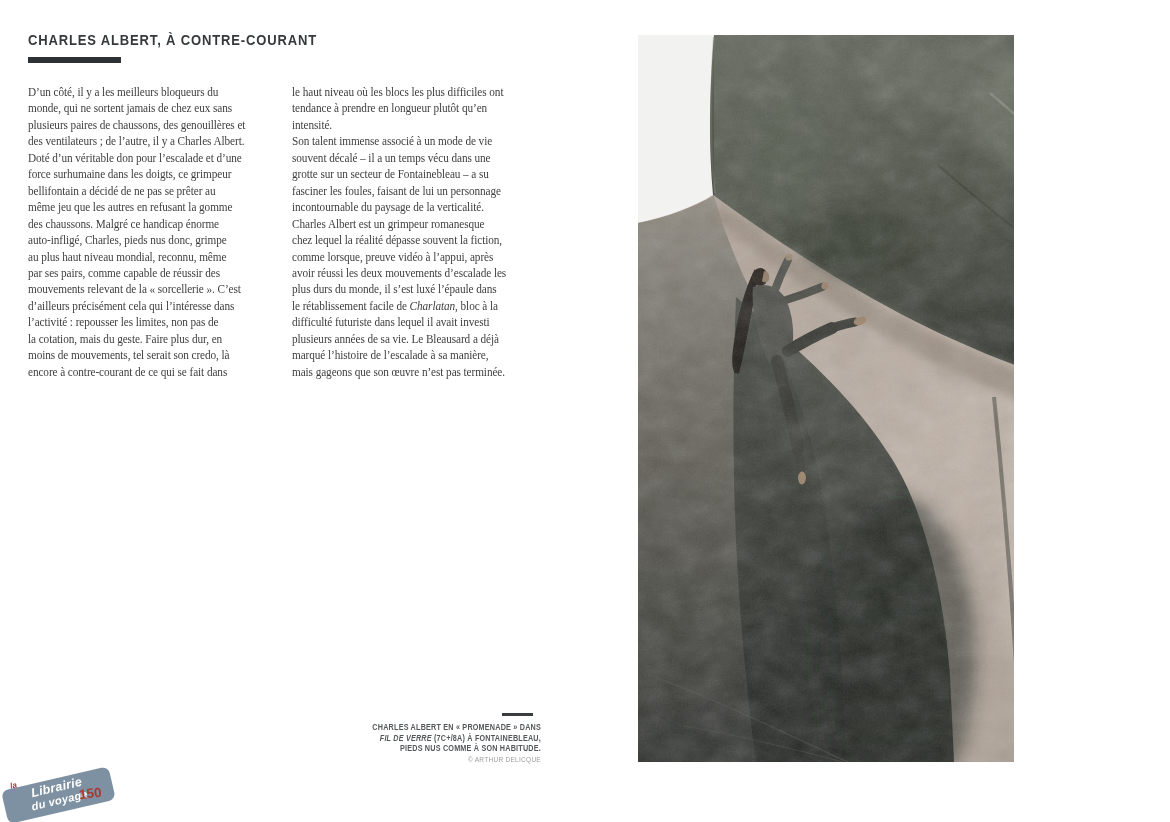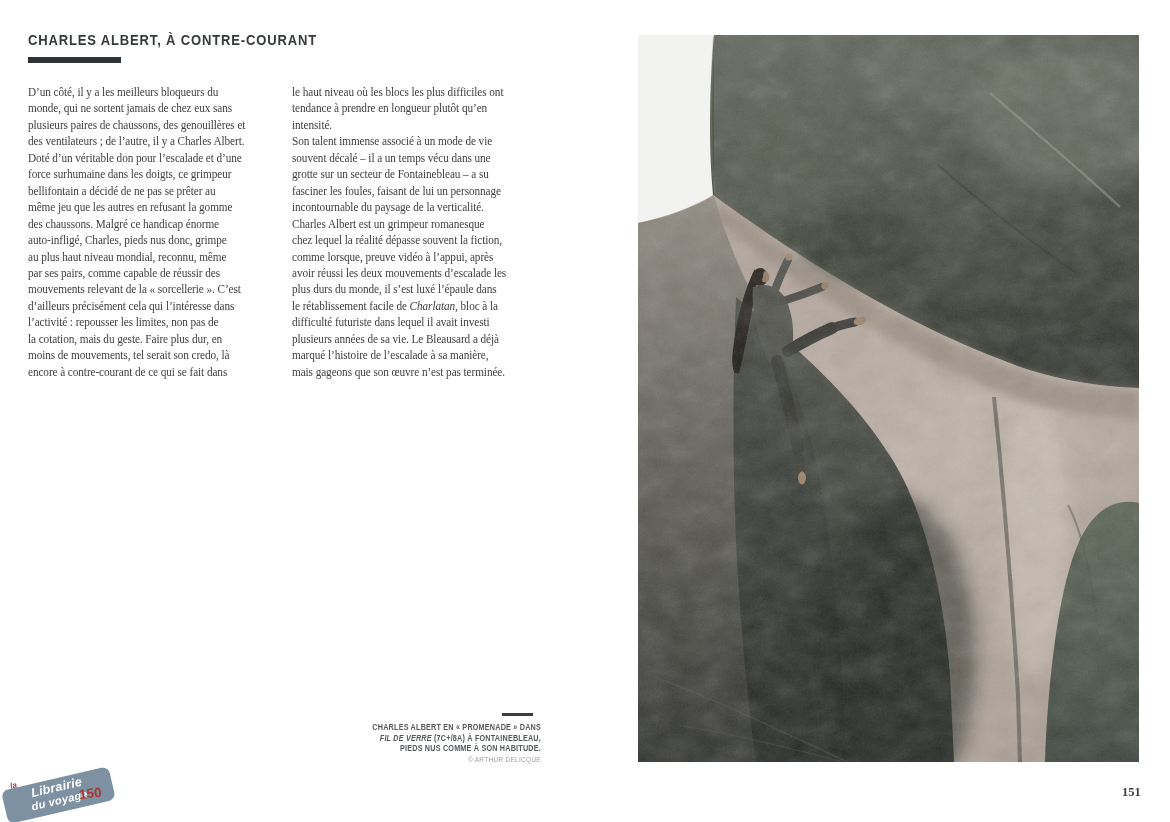--- a/index.html
+++ b/index.html
@@ -1,16 +1,16 @@
 <!DOCTYPE html>
 <html><head>
 <meta charset="utf-8">
 <style>
   html,body{margin:0;padding:0;background:#ffffff;}
-  .page{position:relative;width:1170px;height:822px;background:#ffffff;overflow:hidden;
+  .page{position:relative;width:1014px;height:822px;background:#ffffff;overflow:hidden;
         font-family:"Liberation Serif", serif;color:#3f4040;}
   
   .title{position:absolute;left:28px;top:31px;margin:0;
          font-family:"Liberation Sans", sans-serif;font-weight:bold;
          font-size:15.5px;letter-spacing:1px;color:#36393b;
          transform:scaleX(.84);transform-origin:0 0;white-space:nowrap;}
   .title-bar{position:absolute;left:28px;top:57px;width:93px;height:6px;background:#2f3234;}
   
   .col{position:absolute;top:84px;font-size:12.8px;line-height:16.45px;
        letter-spacing:-0.1px;transform:scaleX(.88);transform-origin:0 0;

